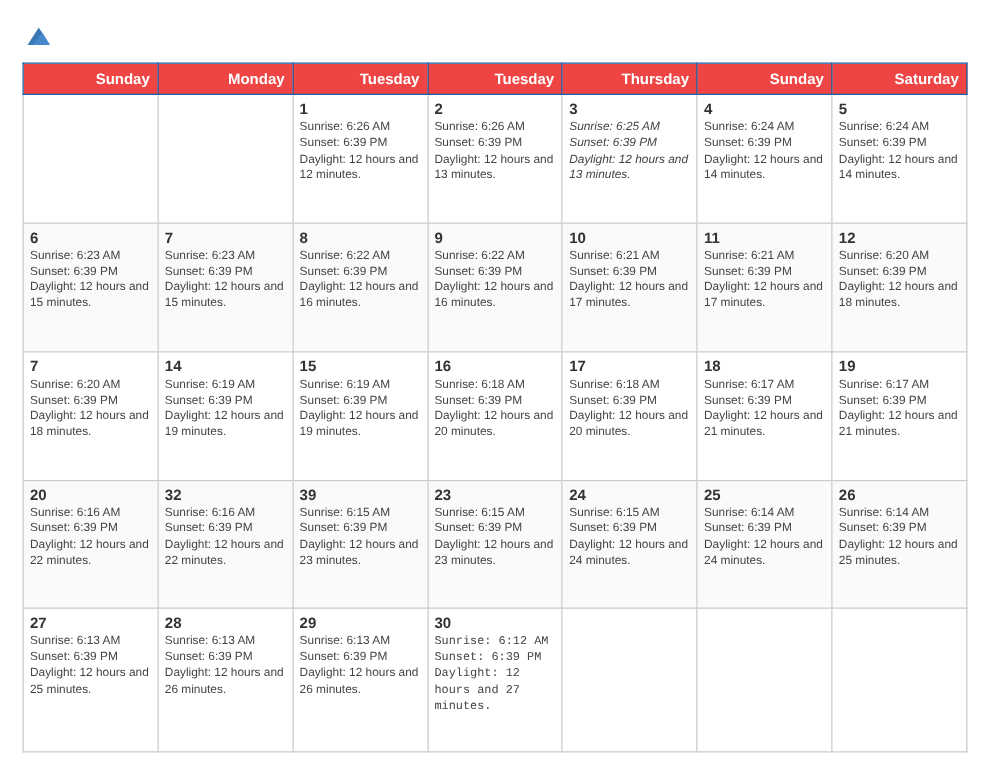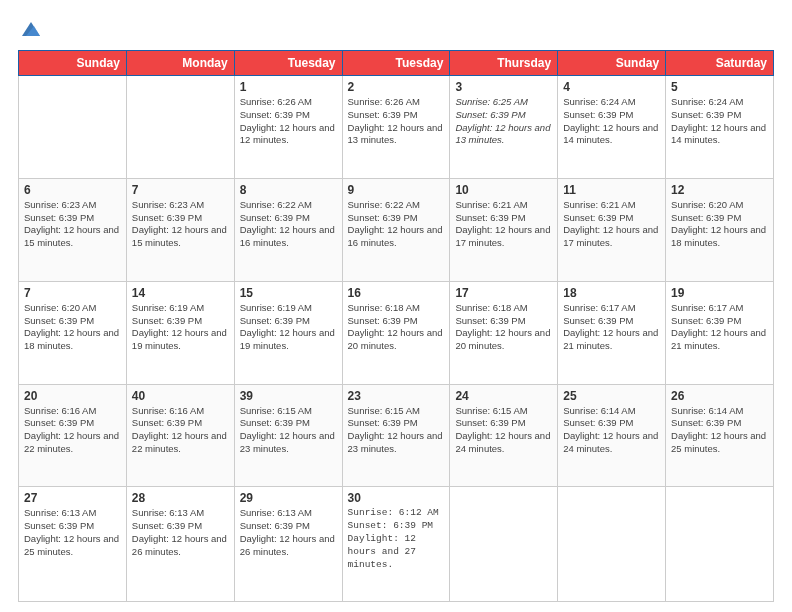--- a/index.html
+++ b/index.html
@@ -261,21 +261,21 @@
           </td>
         </tr>
         <tr>
           <td>
             <div class="day-number">20</div>
             <div class="day-info" style="white-space: pre-line;">Sunrise: 6:16 AM
 Sunset: 6:39 PM
 Daylight: 12 hours and 22 minutes.</div>
           </td>
           <td>
-            <div class="day-number">40</div>
+            <div class="day-number">32</div>
             <div class="day-info" style="white-space: pre-line;">Sunrise: 6:16 AM
 Sunset: 6:39 PM
 Daylight: 12 hours and 22 minutes.</div>
           </td>
           <td>
             <div class="day-number">39</div>
             <div class="day-info" style="white-space: pre-line;">Sunrise: 6:15 AM
 Sunset: 6:39 PM
 Daylight: 12 hours and 23 minutes.</div>
           </td>

